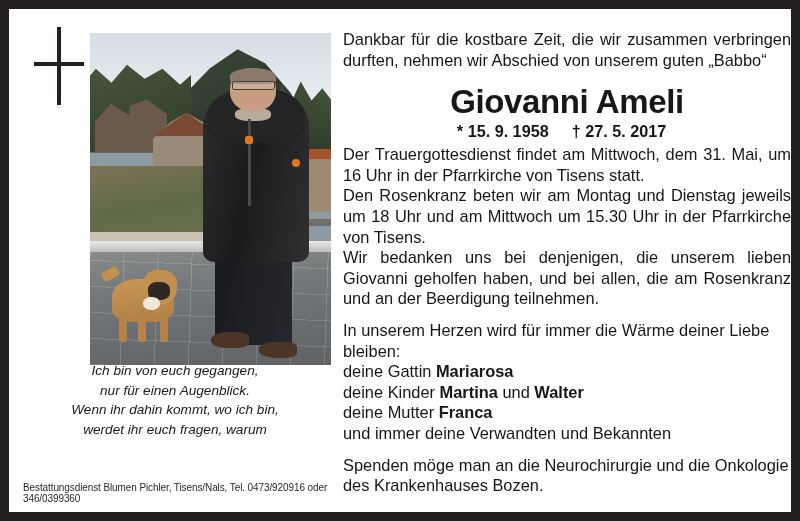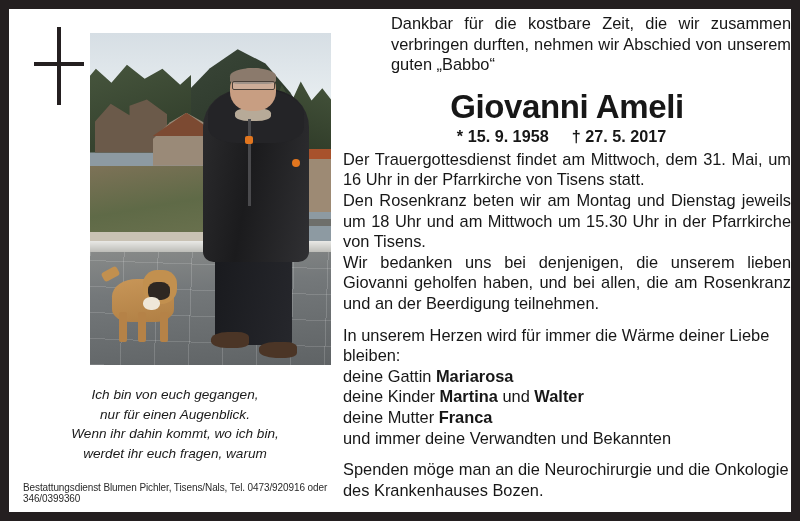--- a/index.html
+++ b/index.html
@@ -301,21 +301,21 @@
     left: 5%; top: 71%;
     width: 7%; height: 3%;
     background: #c2904f;
     transform: rotate(-28deg);
     border-radius: 3px;
   }
 
   .poem {
     position: absolute;
     left: 12px;
-    top: 376px;
+    top: 352px;
     width: 308px;
     text-align: center;
     font-style: italic;
     font-size: 13.6px;
     line-height: 19.6px;
     color: #1a1a1a;
   }
   .poem div { white-space: nowrap; }
 
   .footer {
@@ -339,21 +339,21 @@
     color: #171717;
   }
   .p {
     font-size: 16.4px;
     line-height: 20.6px;
     text-align: justify;
     text-justify: inter-word;
     margin: 0;
   }
   .p.last-nojust { text-align: left; }
-  .intro { padding-top: 4px; margin-left: 48px; }
+  .intro { padding-top: 20px; }
   .deceased-name {
     text-align: center;
     font-weight: bold;
     font-size: 33px;
     line-height: 36px;
     letter-spacing: -0.4px;
     margin: 14px 0 0 0;
   }
   .dates {
     text-align: center;

